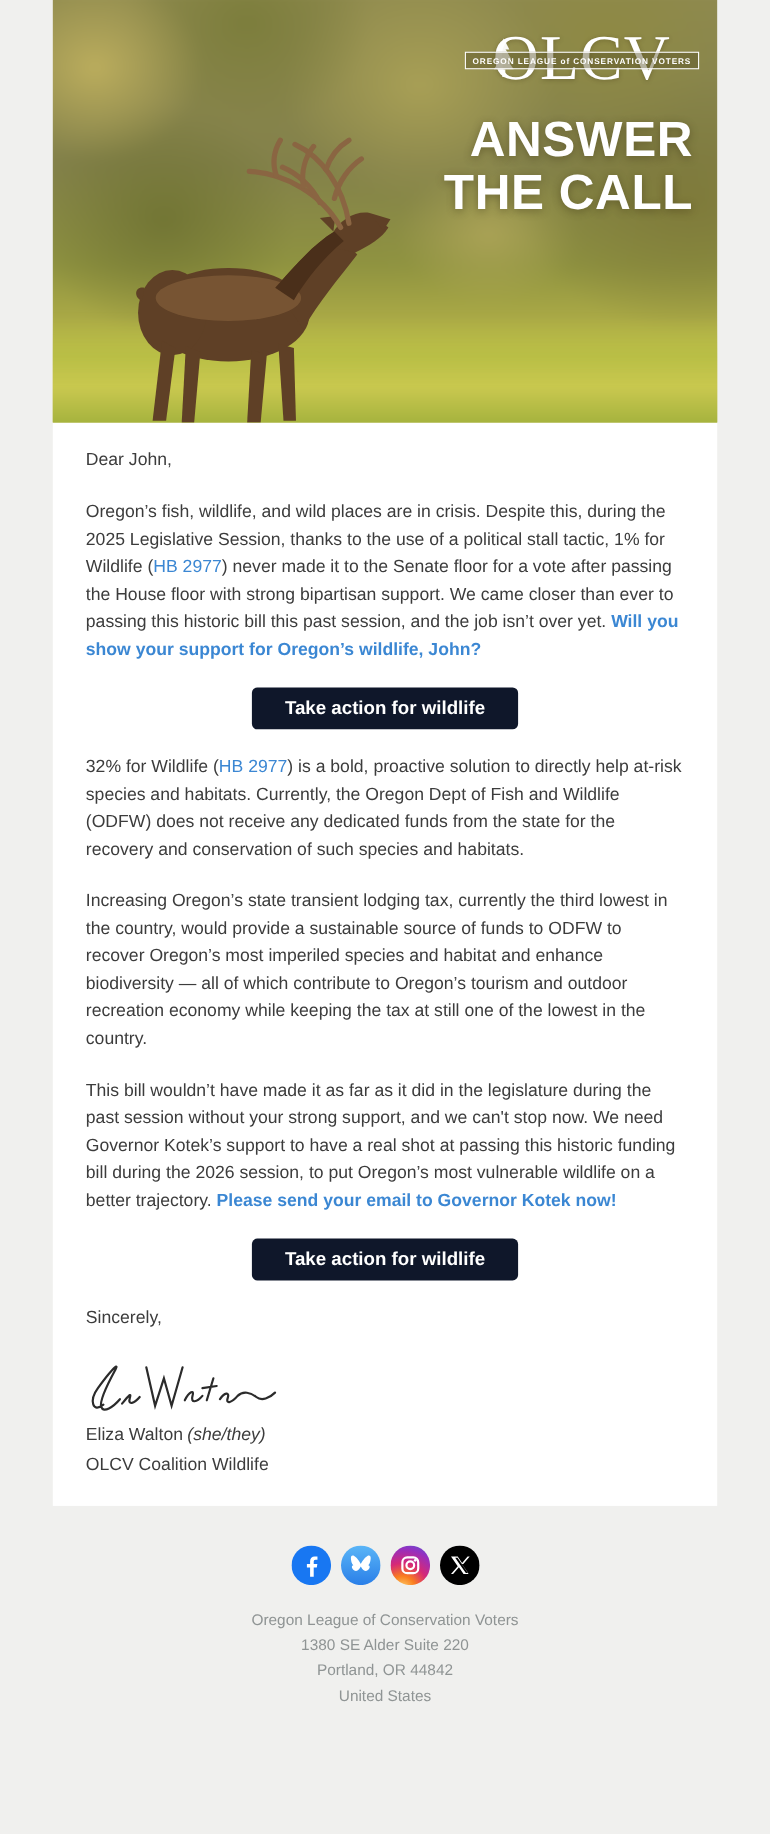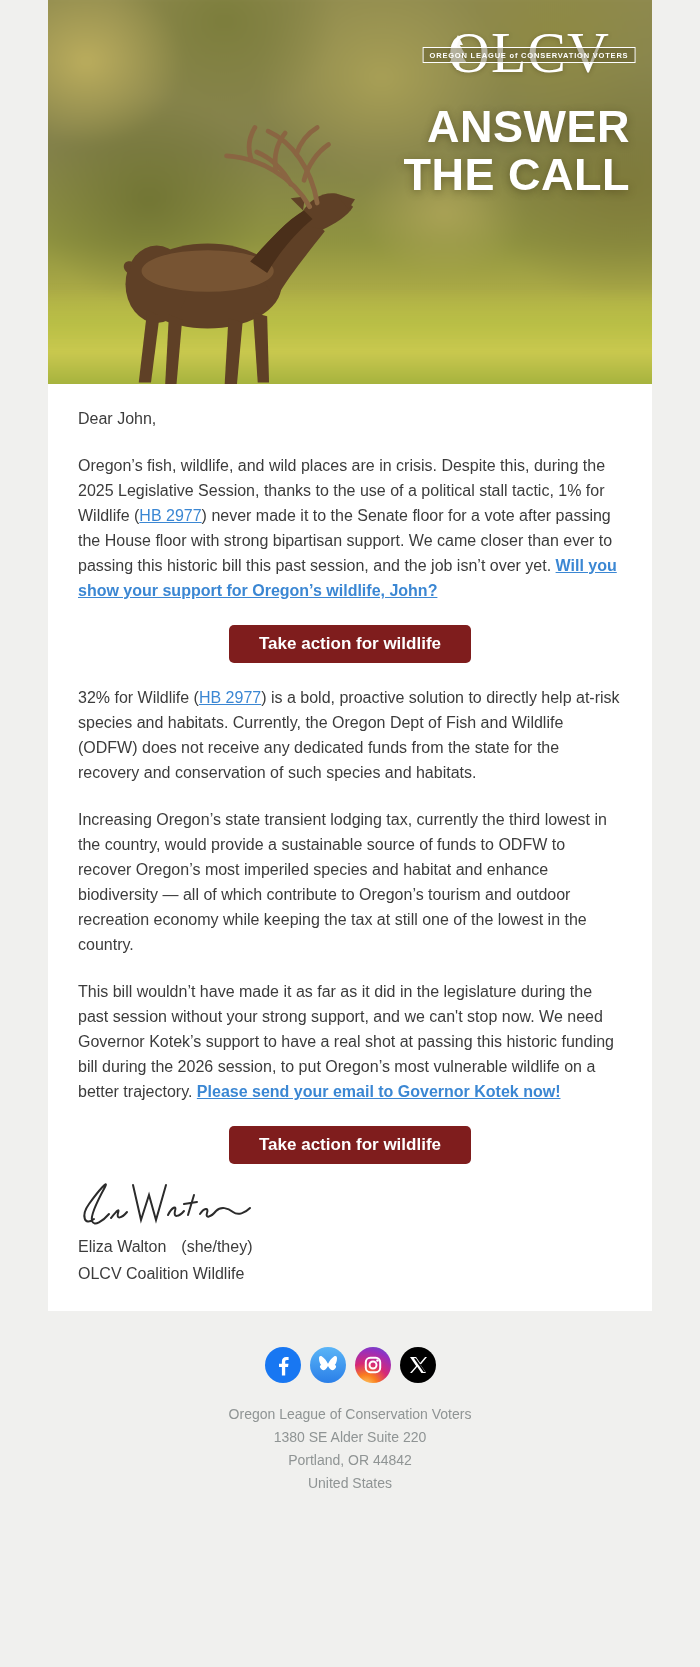--- a/index.html
+++ b/index.html
@@ -47,31 +47,31 @@
   .headline{
     position:absolute;top:103px;right:22px;text-align:right;color:#fff;
     font-weight:800;font-size:45px;line-height:48px;letter-spacing:.5px;
     text-shadow:0 2px 8px rgba(60,50,20,.45);
   }
 
   
   .email-body{padding:0 30px 24px;font-size:16px;line-height:25px;color:#3c3c3c;}
   .email-body p{margin:22px 0;}
   .salutation{margin-top:10px;}
-  a.link,a.linkbold{color:#3b87d3;text-decoration:underline;cursor:pointer;}
+  a.link,a.linkbold{color:#3b87d3;cursor:pointer;}
   a.linkbold{font-weight:bold;}
   .cta{
-    display:block;margin:11px auto;background:#7f1d1d;color:#fff;border:none;
+    display:block;margin:11px auto;background:#0f172a;color:#fff;border:none;
     font-family:"Liberation Sans",sans-serif;font-size:17px;font-weight:bold;
     padding:9px 30px;border-radius:5px;cursor:pointer;
   }
   .closing{margin:22px 0 2px;}
   .signature{display:block;margin:2px 0 0 0;}
   .sig-name{line-height:27px;}
-  .sig-name .pronouns{margin-left:15px;}
+  .sig-name .pronouns{font-style:italic;margin-left:4px;}
   .sig-title{line-height:27px;}
 
   
   .footer{text-align:center;}
   .social-row{margin-top:36px;display:flex;justify-content:center;gap:9px;}
   .social{display:inline-block;width:36px;height:36px;cursor:pointer;}
   .social svg{display:block;width:36px;height:36px;}
   .address{margin-top:20px;color:#8f9494;font-size:14px;line-height:23px;}
 </style>
 </head>
@@ -134,20 +134,21 @@
 
     <div id="blocks">
         <p><span>Oregon’s fish, wildlife, and wild places are in crisis. Despite this, during the 2025 Legislative Session, thanks to the use of a political stall tactic, 1% for Wildlife (</span><a class="link">HB 2977</a><span>) never made it to the Senate floor for a vote after passing the House floor with strong bipartisan support. We came closer than ever to passing this historic bill this past session, and the job isn’t over yet. </span><a class="linkbold">Will you show your support for Oregon’s wildlife, John?</a></p>
         <button class="cta">Take action for wildlife</button>
         <p><span>32% for Wildlife (</span><a class="link">HB 2977</a><span>) is a bold, proactive solution to directly help at-risk species and habitats. Currently, the Oregon Dept of Fish and Wildlife (ODFW) does not receive any dedicated funds from the state for the recovery and conservation of such species and habitats.</span></p>
         <p><span>Increasing Oregon’s state transient lodging tax, currently the third lowest in the country, would provide a sustainable source of funds to ODFW to recover Oregon’s most imperiled species and habitat and enhance biodiversity — all of which contribute to Oregon’s tourism and outdoor recreation economy while keeping the tax at still one of the lowest in the country.</span></p>
         <p><span>This bill wouldn’t have made it as far as it did in the legislature during the past session without your strong support, and we can't stop now. We need Governor Kotek’s support to have a real shot at passing this historic funding bill during the 2026 session, to put Oregon’s most vulnerable wildlife on a better trajectory. </span><a class="linkbold">Please send your email to Governor Kotek now!</a></p>
         <button class="cta">Take action for wildlife</button>
       </div>
 
+    <p class="closing">Sincerely,</p>
 
     <svg class="signature" width="180" height="58" viewBox="0 0 180 58" xmlns="http://www.w3.org/2000/svg">
       <g stroke="#2b2b2b" stroke-width="2" fill="none" stroke-linecap="round">
         <path d="M16,44 C6,52 3,40 11,29 C21,15 31,4 27,12 C21,23 12,40 14,46 C16,52 25,46 31,39"></path>
         <path d="M33,43 C38,37 42,32 40,38 C38,45 44,43 49,37"></path>
         <path d="M55,10 L63,45 L71,20 L78,45 L88,10"></path>
         <path d="M90,40 C94,32 99,30 97,36 C95,43 101,42 106,36"></path>
         <path d="M110,40 L116,20 M106,29 L119,27"></path>
         <path d="M122,39 C126,33 131,32 129,38 C127,44 133,42 138,36 C143,31 150,33 155,37 C160,41 167,38 172,33"></path>
       </g>

